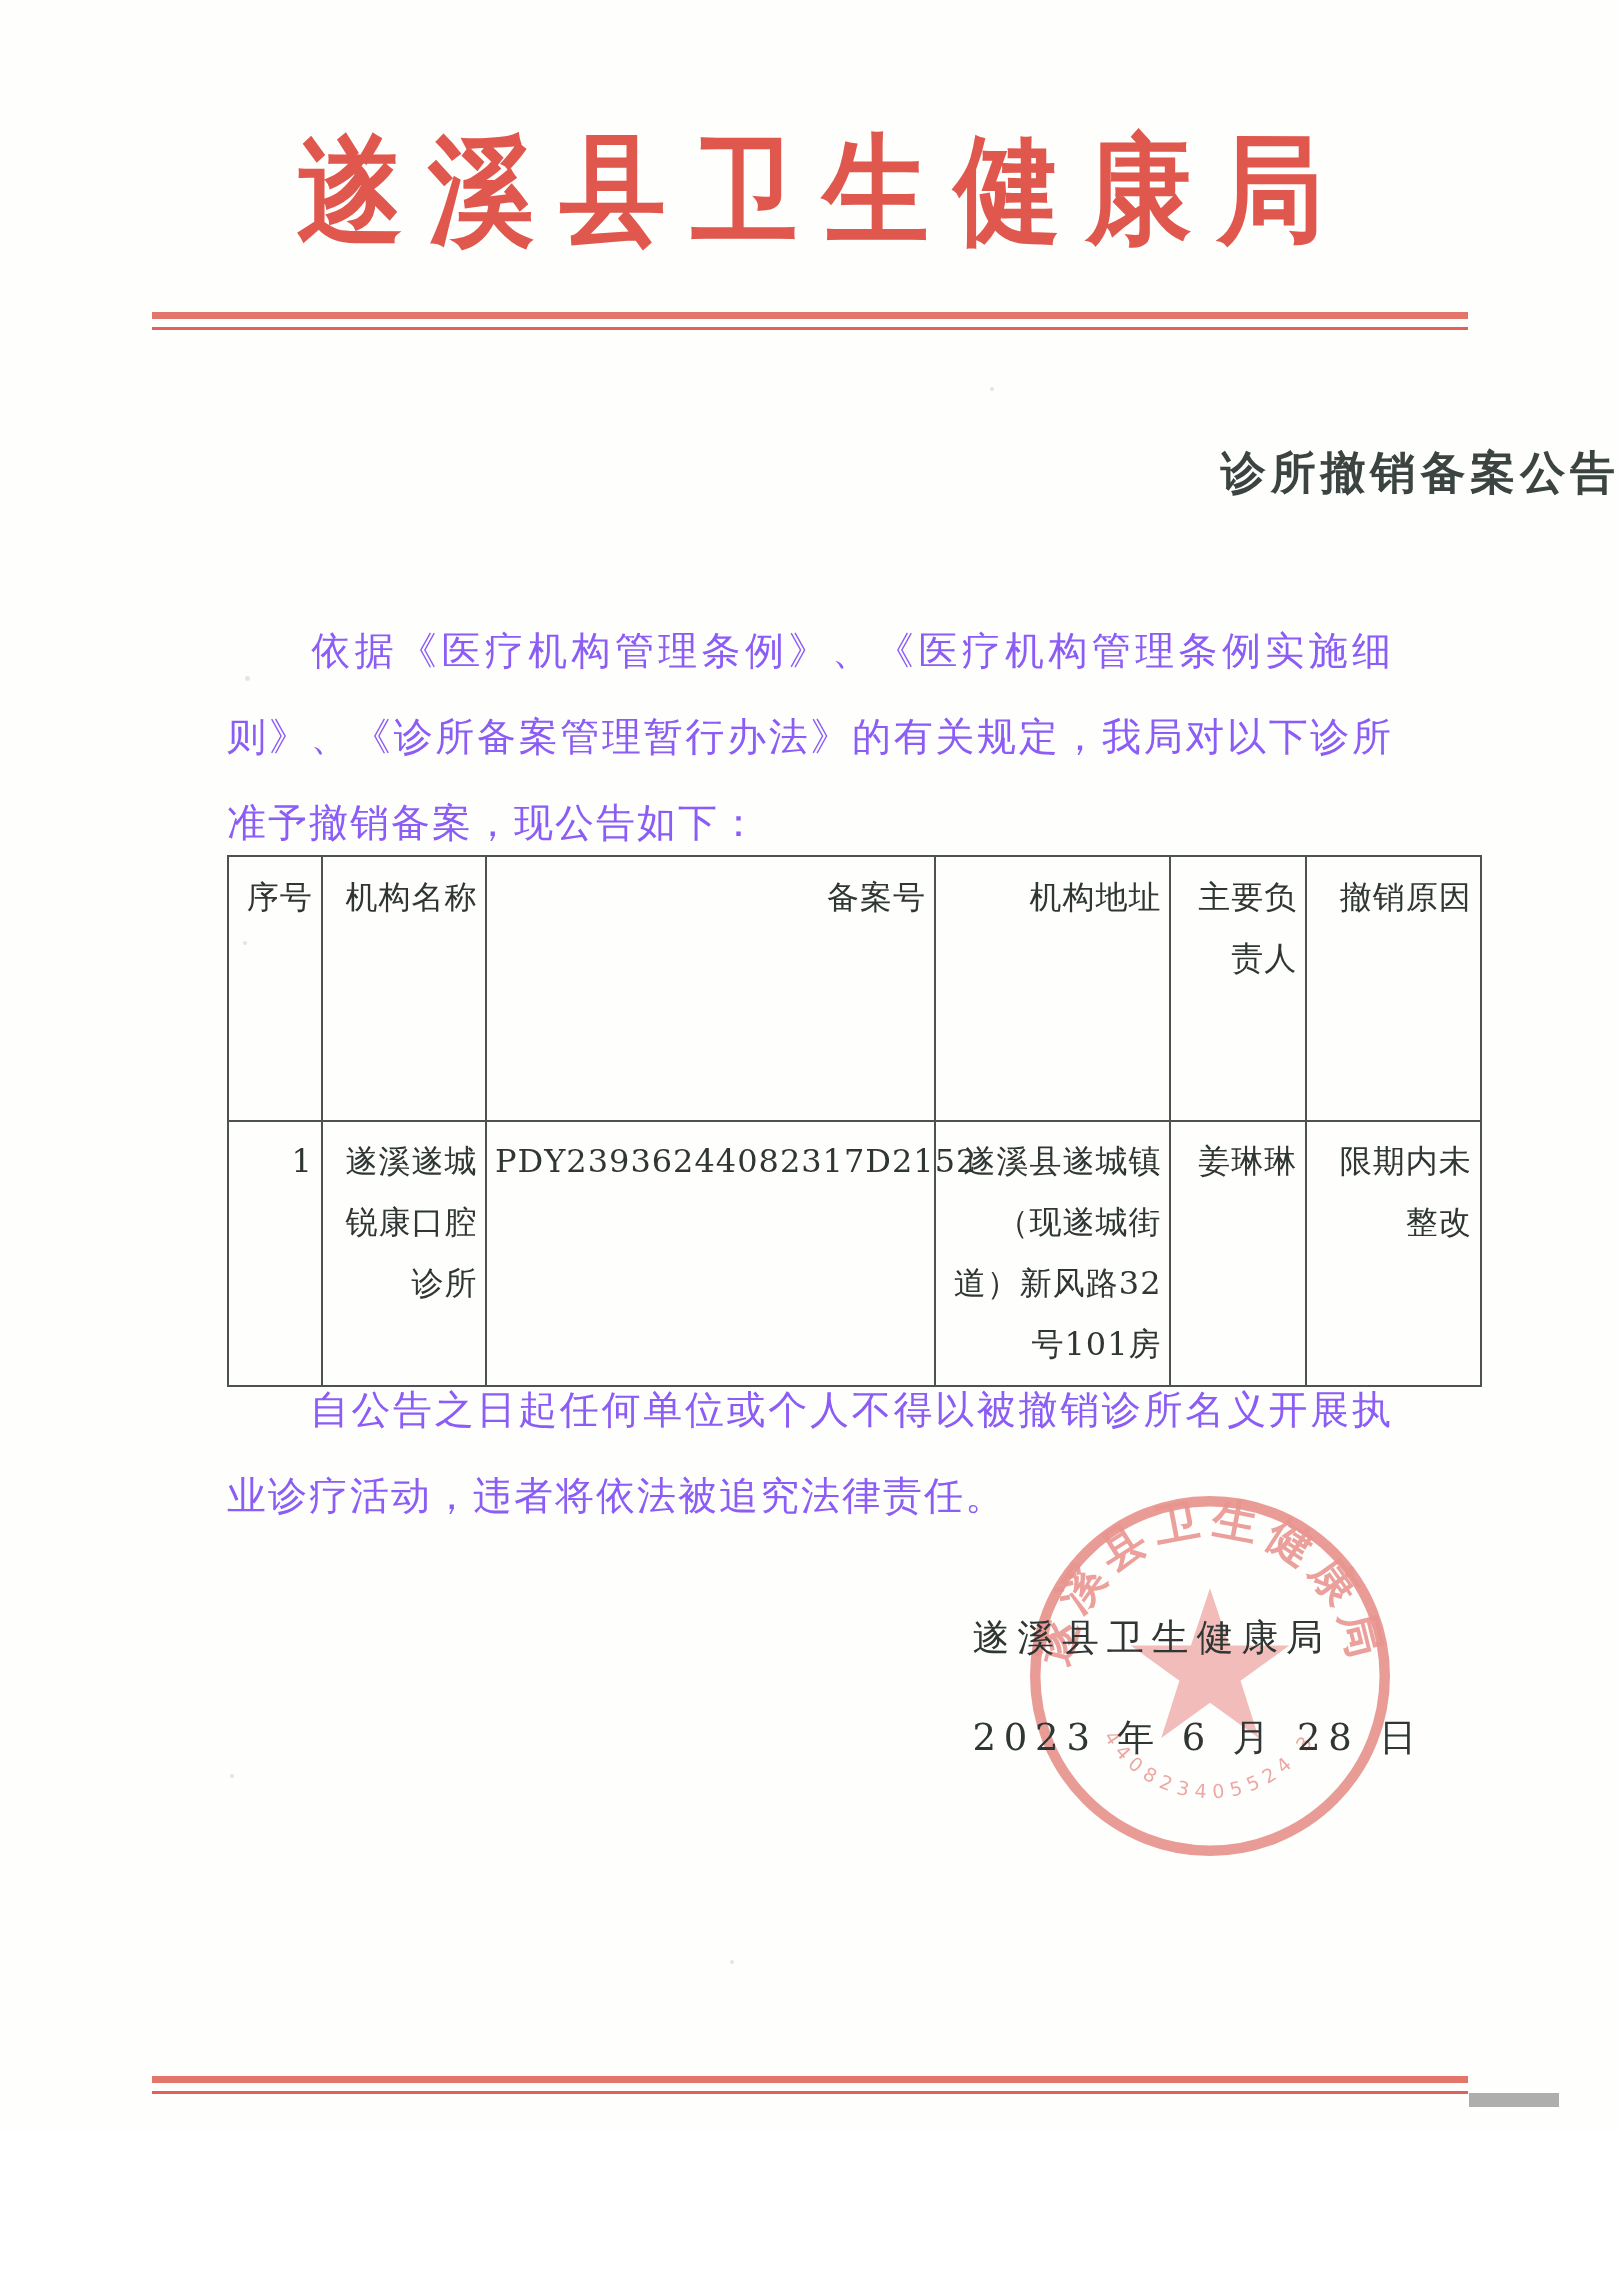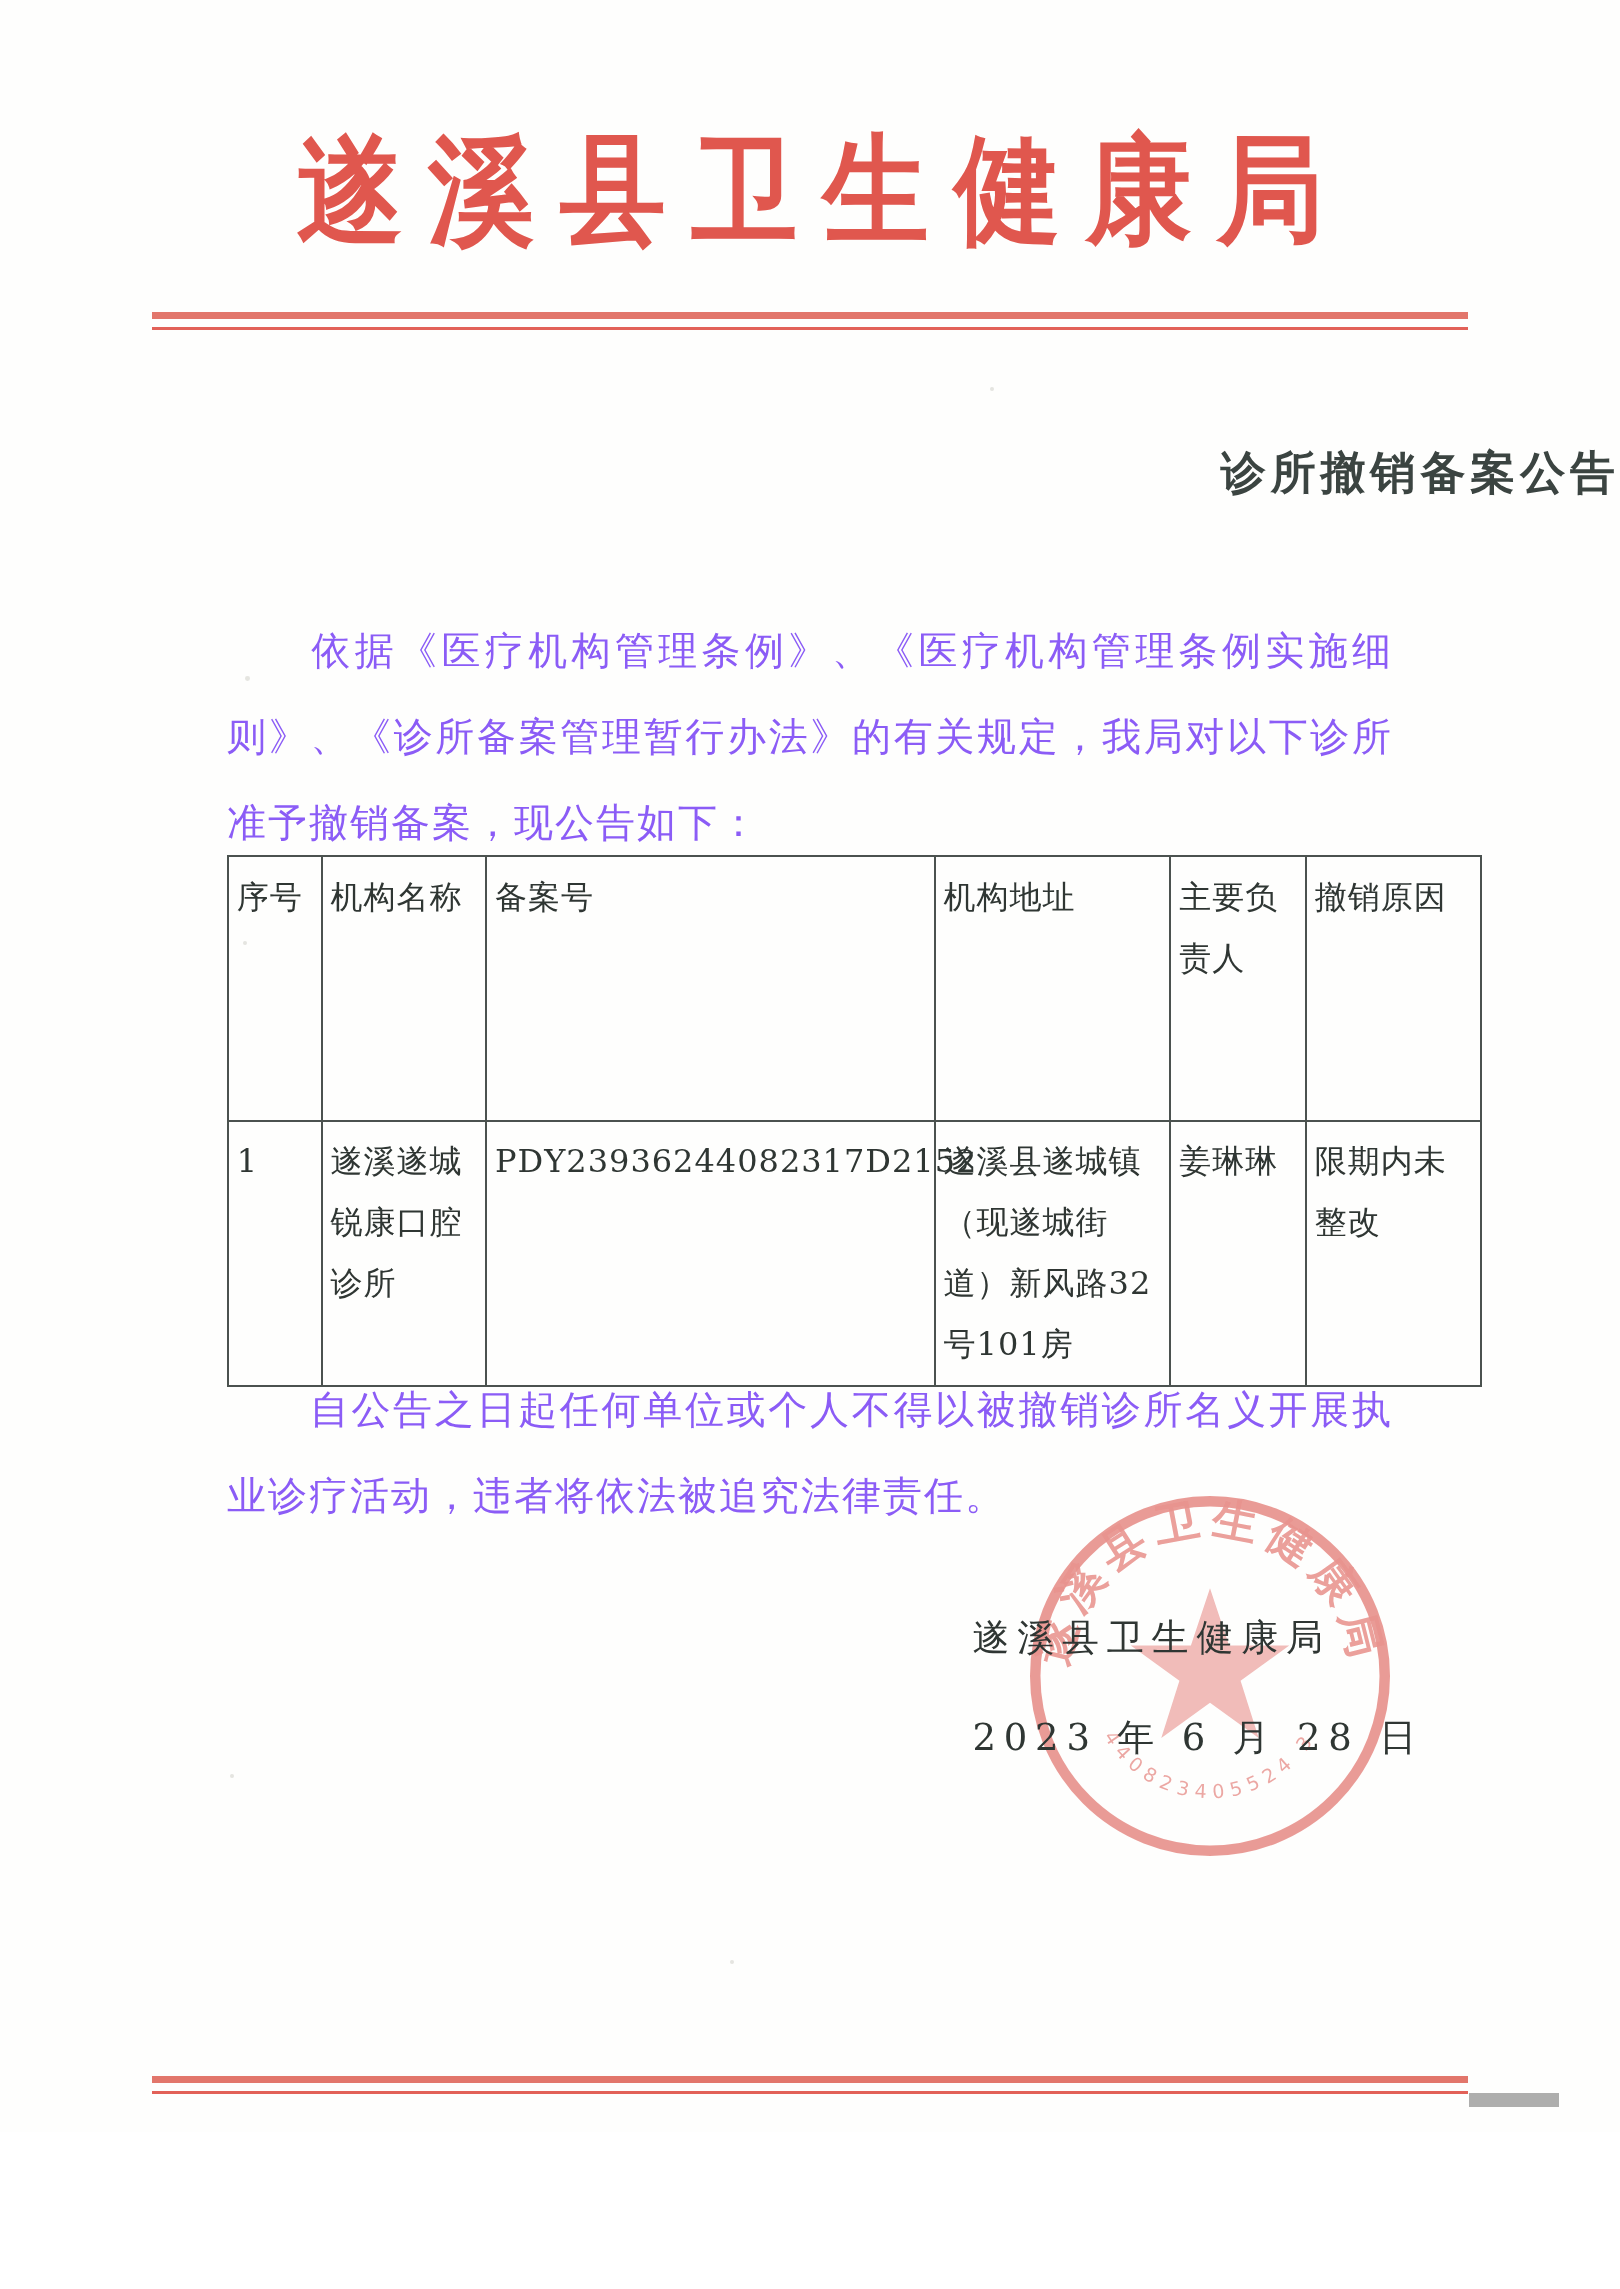--- a/index.html
+++ b/index.html
@@ -104,21 +104,21 @@
     table-layout: fixed;
     font-family: "DejaVu Serif", "Liberation Serif", serif;
   }
   .tbl td, .tbl th {
     border: 2px solid #4b524f;
     padding: 9.8px 7.8px;
     font-weight: 400;
     font-size: 32px;
     color: #2f3633;
     line-height: 61px;
-    text-align: left;
+    text-align: right;
     vertical-align: top;
     letter-spacing: 1px;
   }
   .tbl thead th { height: 243px; }
   .tbl tbody td { height: 223px; }
   .col-idx   { width: 76px; }
   .col-name  { width: 147px; }
   .col-code  { width: 431px; }
   .col-addr  { width: 218px; }
   .col-head  { width: 118px; }

